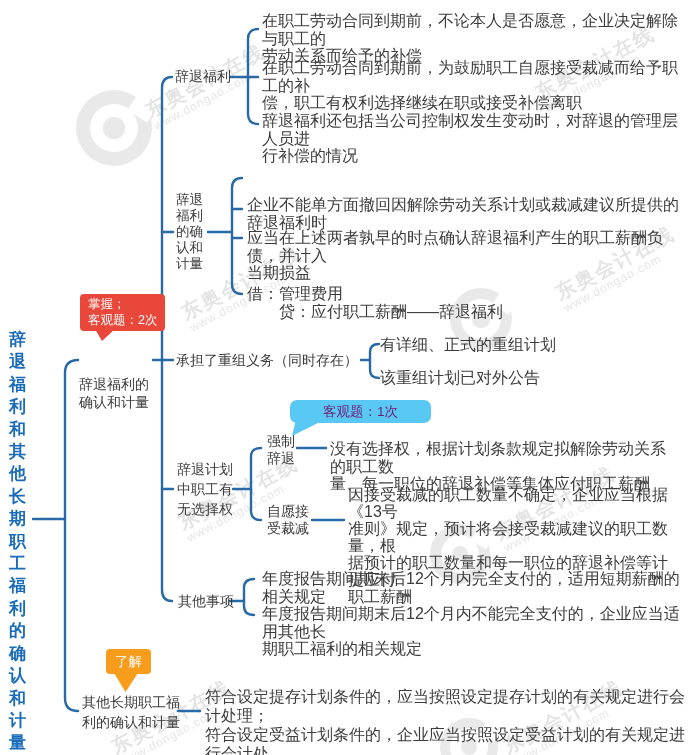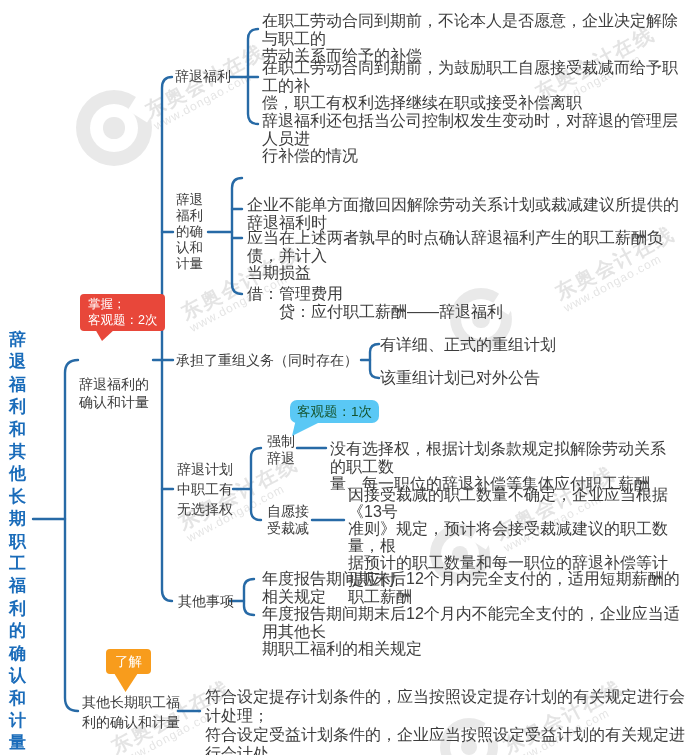--- a/index.html
+++ b/index.html
@@ -25,21 +25,21 @@
   
   .node,.leaf{
     position:absolute;z-index:2;color:var(--text,#3c3c3c);
     white-space:pre-line;
   }
   .node{font-size:14px;line-height:17.5px;}
   .leaf{font-size:16px;line-height:17.5px;}
   
   .badge{position:absolute;z-index:3;white-space:pre-line;border-radius:4px;}
   .badge-red{background:var(--badge_red,#e8473a);color:#fff;font-size:12.5px;line-height:15.5px;padding:3px 8px;}
-  .badge-blue{background:var(--badge_blue,#5ac8f5);color:#14532d;font-size:13.5px;line-height:17px;padding:3px 7px;border-radius:7px;}
+  .badge-blue{background:var(--badge_blue,#5ac8f5);color:#701a75;font-size:13.5px;line-height:17px;padding:3px 33px;border-radius:7px;}
   .badge-orange{background:var(--badge_orange,#f89c1c);color:#fff;font-size:13.5px;line-height:17px;padding:4px 9px;text-align:center;}
   .tail{position:absolute;z-index:3;}
   .tail-red{left:95px;top:329px;width:20px;height:12px;background:var(--badge_red,#e8473a);clip-path:polygon(0 0,100% 0,35% 100%);}
   .tail-blue{left:292px;top:421px;width:30px;height:15px;background:var(--badge_blue,#5ac8f5);clip-path:polygon(12% 0,100% 0,0 100%);}
   .tail-orange{left:114px;top:673px;width:24px;height:19px;background:var(--badge_orange,#f89c1c);clip-path:polygon(0 0,100% 0,48% 100%);}
   
   .v-title{
     position:absolute;z-index:2;left:9px;top:329px;width:20px;
     font-size:17px;line-height:22.4px;font-weight:bold;
     color:var(--title_blue,#1a6cba);word-break:break-all;white-space:normal;

